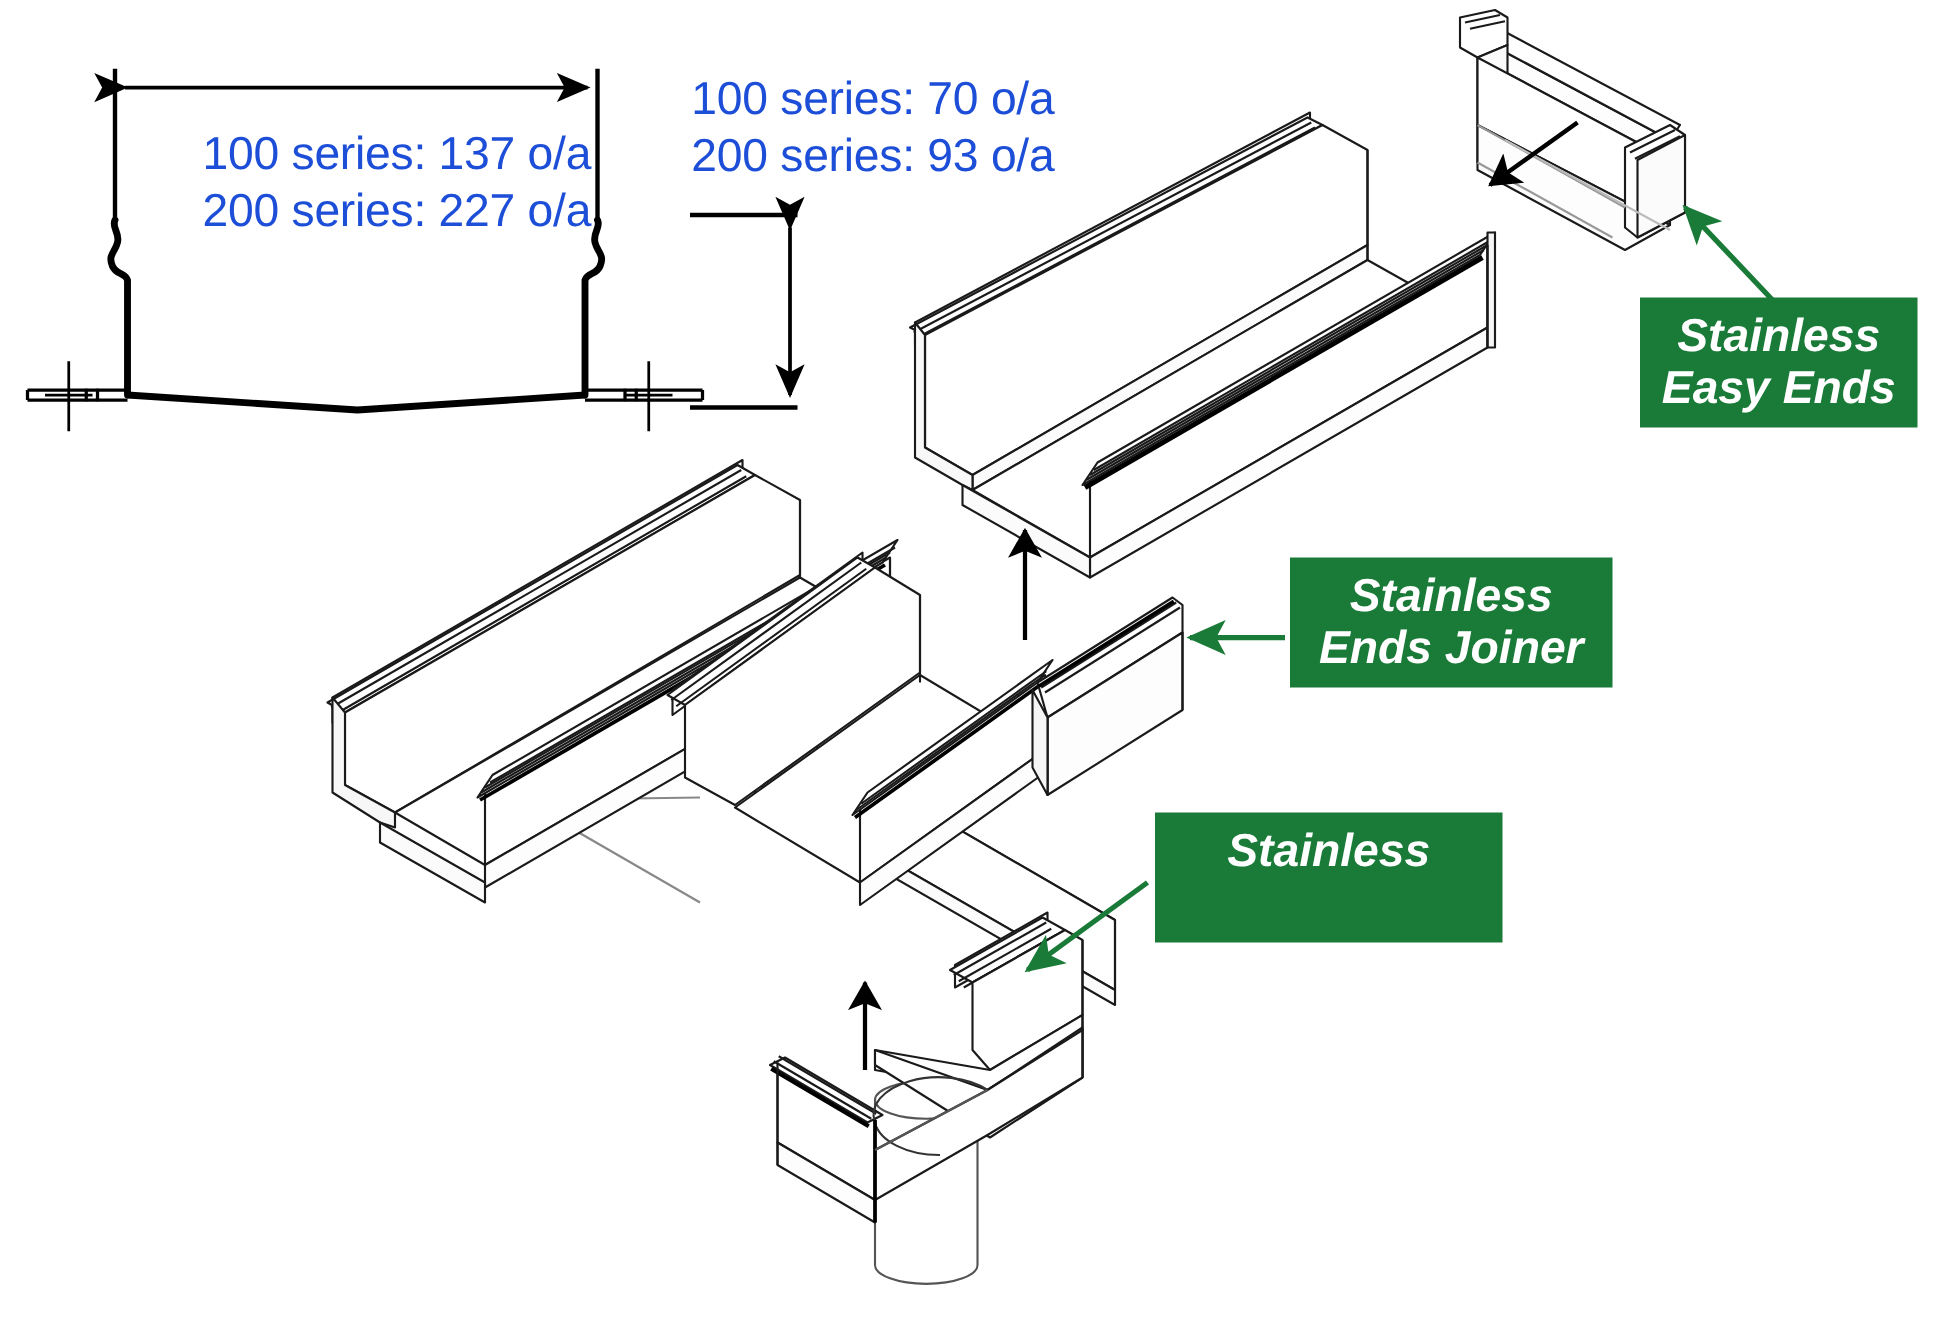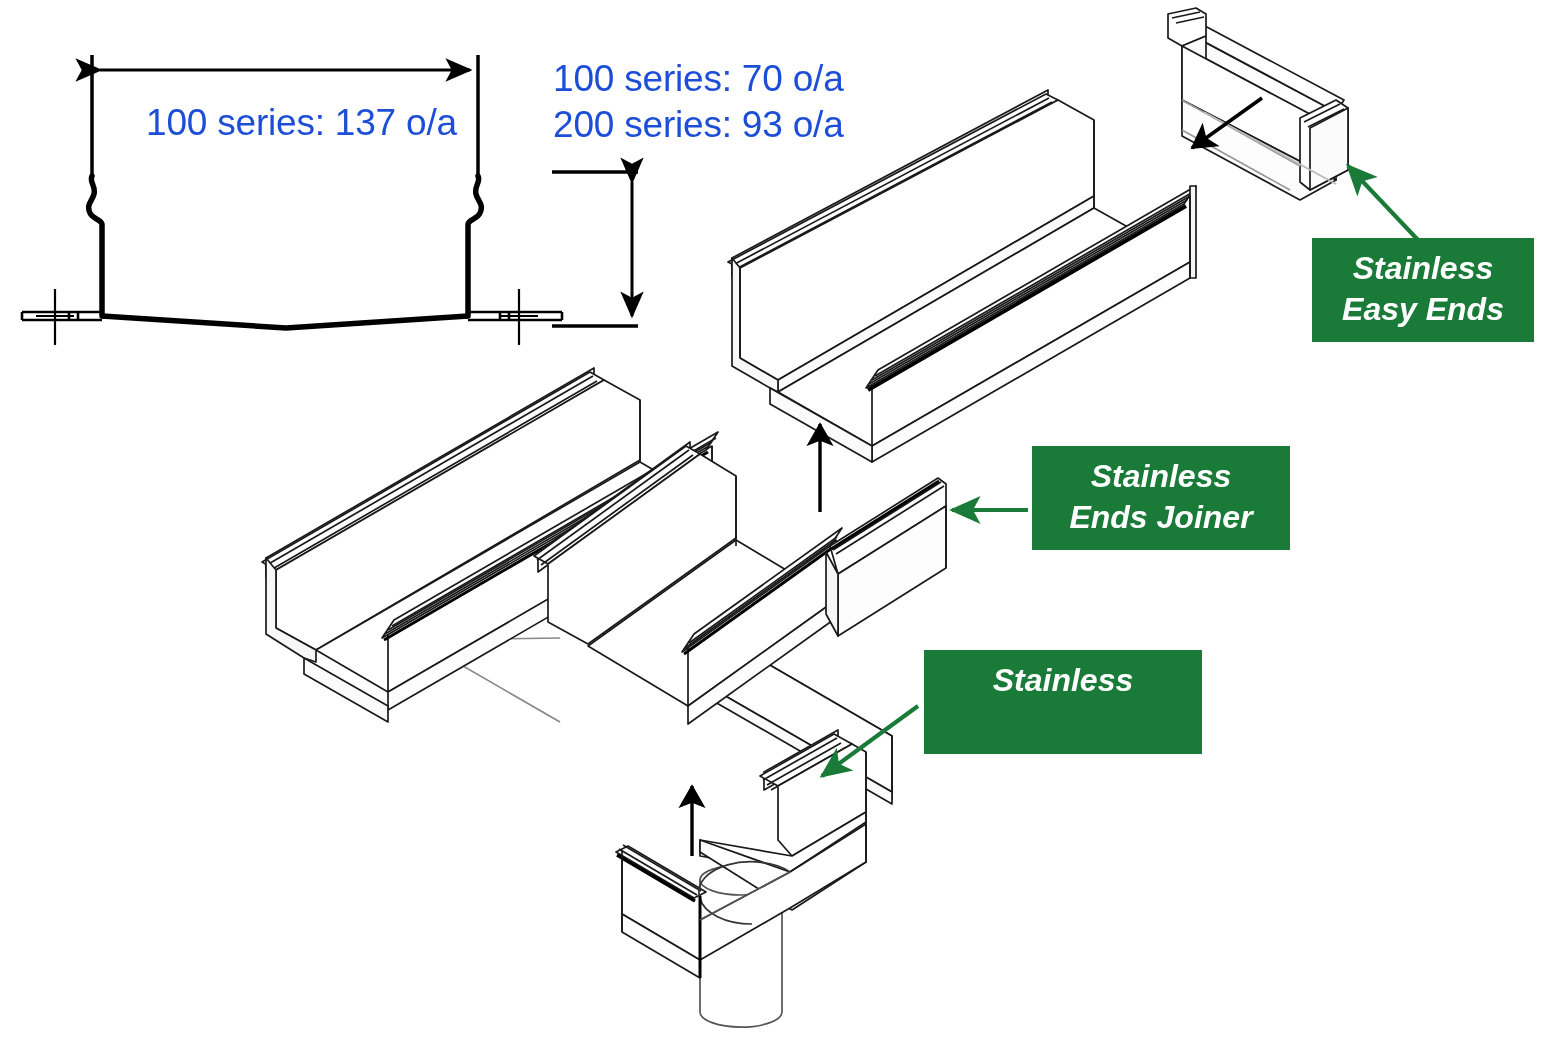--- a/index.html
+++ b/index.html
@@ -33,21 +33,21 @@
     white-space: nowrap;
     letter-spacing: -0.2px;
   }
   .green-label {
     position: absolute;
     background: #1a7a38;
     color: #ffffff;
     font-family: "Liberation Sans", sans-serif;
     font-weight: bold;
     font-style: italic;
-    font-size: 32px;
+    font-size: 37px;
     line-height: 41px;
     text-align: center;
     padding: 10px 16px 12px 16px;
     box-sizing: border-box;
     white-space: nowrap;
   }
   .gl-line { display: block; }
 </style>
 </head>
 <body>
@@ -306,22 +306,23 @@
 
     <g>
       <line x1="692" y1="856" x2="692" y2="786" stroke="#000" stroke-width="3.4" marker-end="url(#ah-thick)"></line>
     </g>
 
     <g>
       <line x1="918" y1="706" x2="822" y2="776" stroke="#1a7a38" stroke-width="4.2" marker-end="url(#ah-green)"></line>
     </g>
   </svg>
 
-  <div class="dim-text" style="left:146px; top:100px;">
+  <div class="dim-text" style="left:162px; top:100px;">
     <div>100 series: 137 o/a</div>
+    <div>200 series: 227 o/a</div>
   </div>
 
   <div class="dim-text" style="left:553px; top:56px;">
     <div>100 series: 70 o/a</div>
     <div>200 series: 93 o/a</div>
   </div>
 
   <div class="green-label" style="left:1312px; top:238px; width:222px; height:104px;">
     <span class="gl-line">Stainless</span>
     <span class="gl-line">Easy Ends</span>

